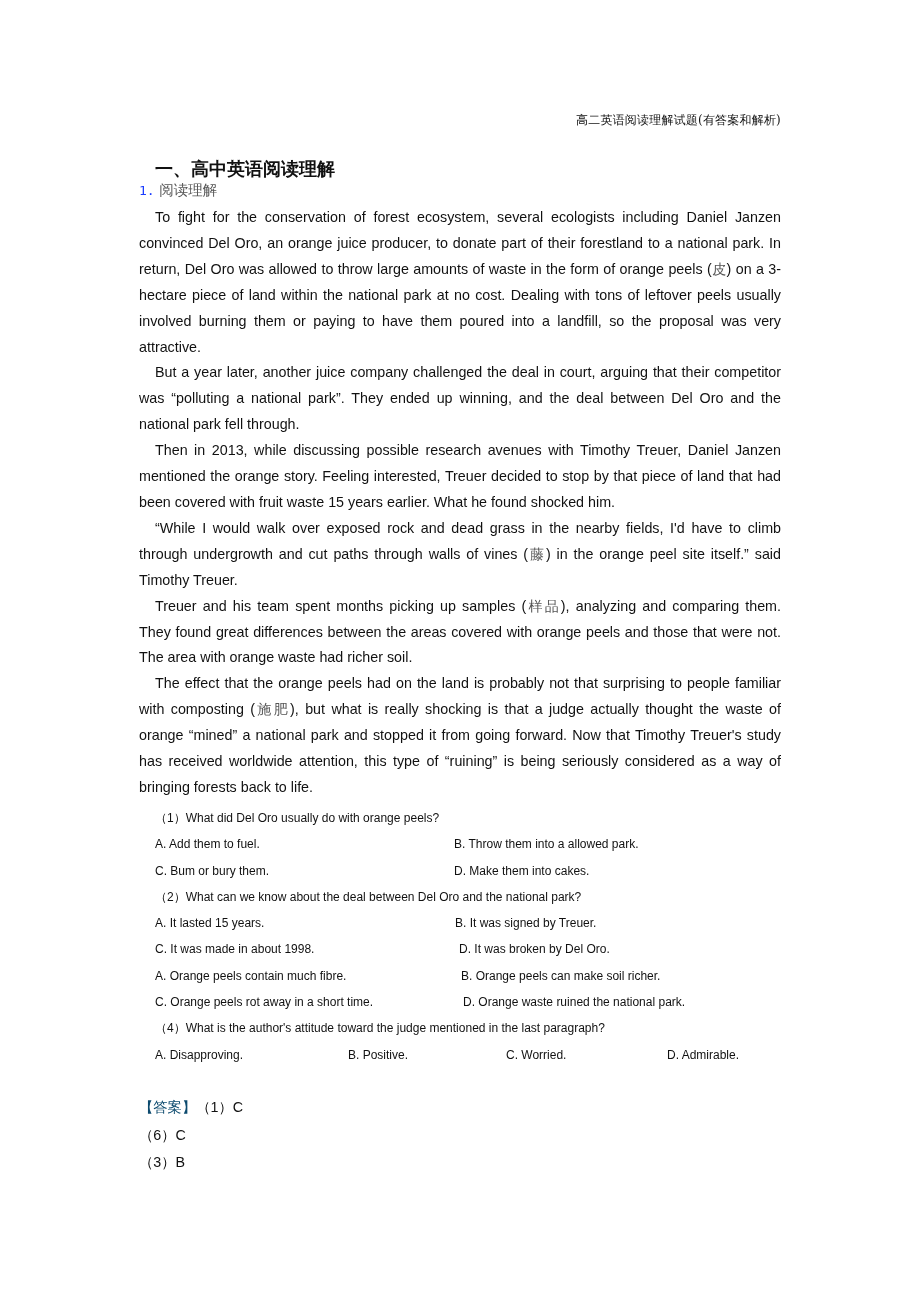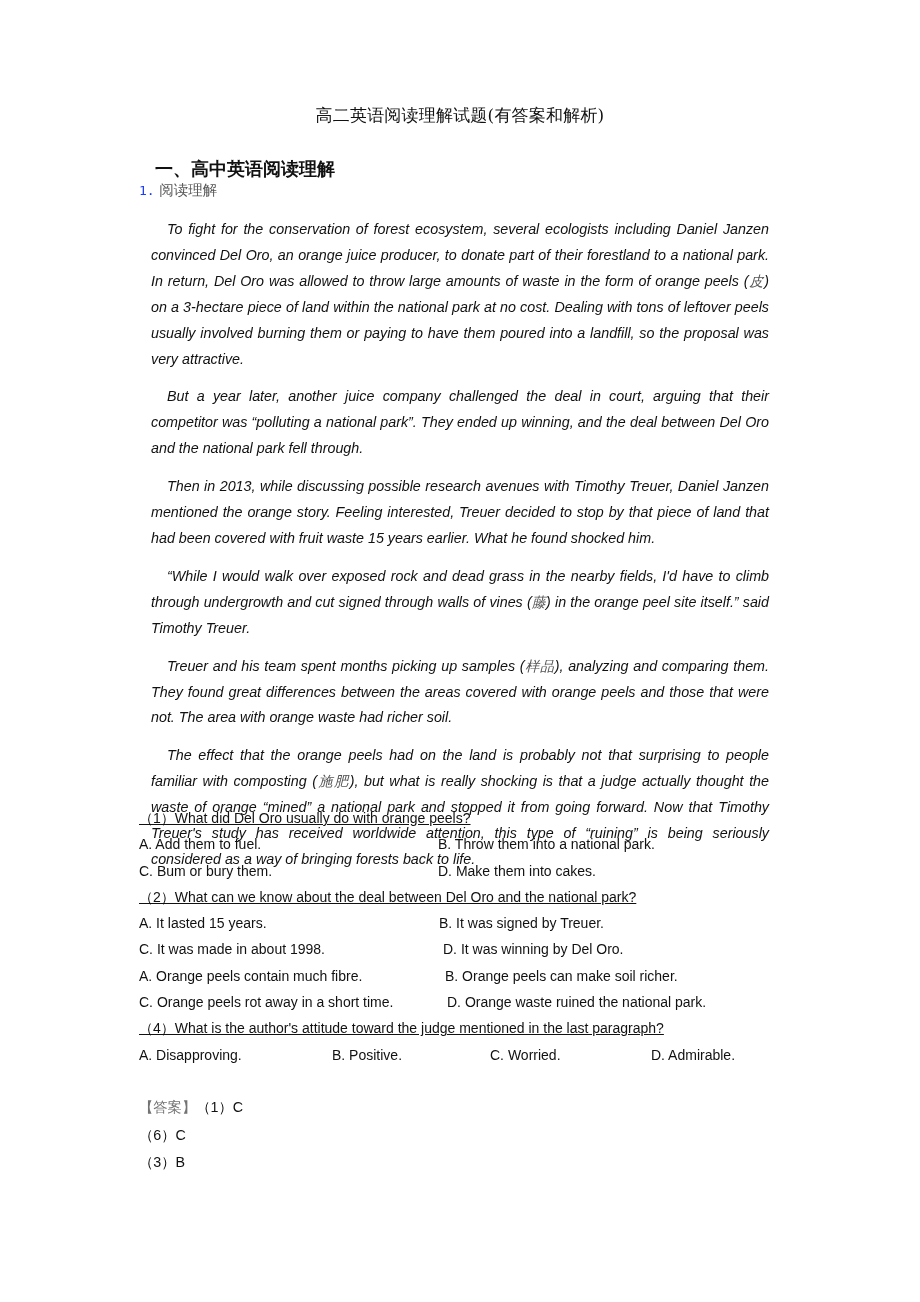--- a/index.html
+++ b/index.html
@@ -1,77 +1,77 @@
 <!DOCTYPE html>
 <html><head>
 <meta charset="utf-8">
 <style>
   html, body { margin: 0; padding: 0; background: #ffffff; }
   body { width: 920px; height: 1302px; position: relative; overflow: hidden;
          font-family: "Liberation Sans", "DejaVu Sans", sans-serif; color: #111; }
   .page { position: absolute; left: 139px; top: 0; width: 642px; }
-  .doc-title { position: absolute; left: 0; width: 100%; top: 104px; text-align: center;
-               font-family: "DejaVu Serif", "Liberation Serif", serif; font-size: 17px; letter-spacing: 0.2px; }
+  .doc-title { position: absolute; left: 0; width: 100%; top: 112px; text-align: right;
+               font-family: "DejaVu Serif", "Liberation Serif", serif; font-size: 12px; letter-spacing: 0.2px; }
   .section-title { position: absolute; left: 16px; top: 157px; font-family: "DejaVu Serif", "Liberation Serif", serif;
                    font-size: 18px; font-weight: bold; }
   .q-head { position: absolute; left: 0; top: 181px; font-size: 14.5px; color: #555;
             font-family: "DejaVu Serif", "Liberation Serif", serif; }
   .q-head .num { color: #1a3cff; font-family: "DejaVu Sans Mono", monospace; font-size: 13px; }
   .passage { position: absolute; left: 0; top: 205px; width: 642px; font-size: 14.3px; line-height: 25.9px; }
-  .passage p { margin: 12px; text-align: justify; text-indent: 16px; font-style: italic; }
+  .passage p { margin: 0; text-align: justify; text-indent: 16px; }
   .cn { color: #555; font-family: "DejaVu Serif", serif; font-size: 14px; }
-  .questions { position: absolute; left: 0; top: 805px; width: 660px; font-size: 14px; text-decoration: underline; }
+  .questions { position: absolute; left: 16px; top: 805px; width: 660px; font-size: 12px; }
   .q-line { height: 26.3px; line-height: 26.3px; white-space: nowrap; }
   .q-stem { padding-left: 0; }
   .opt-row { position: relative; height: 26.3px; line-height: 26.3px; white-space: nowrap; }
   .opt-row span { position: absolute; top: 0; }
   .answers { position: absolute; left: 0; top: 1094px; font-size: 14.3px; }
   .answers div { height: 27.5px; line-height: 27.5px; white-space: nowrap; }
-  .ans-label { color: #737373; font-family: "DejaVu Serif", serif; }
+  .ans-label { color: #0c4a6e; font-family: "DejaVu Serif", serif; }
 </style>
 </head>
 <body>
 
 <div class="page">
   <div class="doc-title">高二英语阅读理解试题(有答案和解析)</div>
   <div class="section-title">一、高中英语阅读理解</div>
   <div class="q-head">
     <span class="num">1.</span>
     <span>阅读理解</span>
   </div>
 
   <div class="passage">
     <p><span>To fight for the conservation of forest ecosystem, several ecologists including Daniel Janzen convinced Del Oro, an orange juice producer, to donate part of their forestland to a national park. In return, Del Oro was allowed to throw large amounts of waste in the form of orange peels (</span><span class="cn">皮</span><span>) on a 3-hectare piece of land within the national park at no cost. Dealing with tons of leftover peels usually involved burning them or paying to have them poured into a landfill, so the proposal was very attractive.</span></p>
     <p><span>But a year later, another juice company challenged the deal in court, arguing that their competitor was “polluting a national park”. They ended up winning, and the deal between Del Oro and the national park fell through.</span></p>
     <p><span>Then in 2013, while discussing possible research avenues with Timothy Treuer, Daniel Janzen mentioned the orange story. Feeling interested, Treuer decided to stop by that piece of land that had been covered with fruit waste 15 years earlier. What he found shocked him.</span></p>
-    <p><span>“While I would walk over exposed rock and dead grass in the nearby fields, I'd have to climb through undergrowth and cut signed through walls of vines (</span><span class="cn">藤</span><span>) in the orange peel site itself.” said Timothy Treuer.</span></p>
+    <p><span>“While I would walk over exposed rock and dead grass in the nearby fields, I'd have to climb through undergrowth and cut paths through walls of vines (</span><span class="cn">藤</span><span>) in the orange peel site itself.” said Timothy Treuer.</span></p>
     <p><span>Treuer and his team spent months picking up samples (</span><span class="cn">样品</span><span>), analyzing and comparing them. They found great differences between the areas covered with orange peels and those that were not. The area with orange waste had richer soil.</span></p>
     <p><span>The effect that the orange peels had on the land is probably not that surprising to people familiar with composting (</span><span class="cn">施肥</span><span>), but what is really shocking is that a judge actually thought the waste of orange “mined” a national park and stopped it from going forward. Now that Timothy Treuer's study has received worldwide attention, this type of “ruining” is being seriously considered as a way of bringing forests back to life.</span></p>
   </div>
 
   <div class="questions">
 
     <div class="q-line q-stem">（1）What did Del Oro usually do with orange peels?</div>
     <div class="opt-row">
       <span style="left:0">A. Add them to fuel.</span>
-      <span style="left:299px">B. Throw them into a national park.</span>
+      <span style="left:299px">B. Throw them into a allowed park.</span>
     </div>
     <div class="opt-row">
       <span style="left:0">C. Bum or bury them.</span>
       <span style="left:299px">D. Make them into cakes.</span>
     </div>
 
     <div class="q-line q-stem">（2）What can we know about the deal between Del Oro and the national park?</div>
     <div class="opt-row">
       <span style="left:0">A. It lasted 15 years.</span>
       <span style="left:300px">B. It was signed by Treuer.</span>
     </div>
     <div class="opt-row">
       <span style="left:0">C. It was made in about 1998.</span>
-      <span style="left:304px">D. It was winning by Del Oro.</span>
+      <span style="left:304px">D. It was broken by Del Oro.</span>
     </div>
 
     <div class="opt-row">
       <span style="left:0">A. Orange peels contain much fibre.</span>
       <span style="left:306px">B. Orange peels can make soil richer.</span>
     </div>
     <div class="opt-row">
       <span style="left:0">C. Orange peels rot away in a short time.</span>
       <span style="left:308px">D. Orange waste ruined the national park.</span>
     </div>

